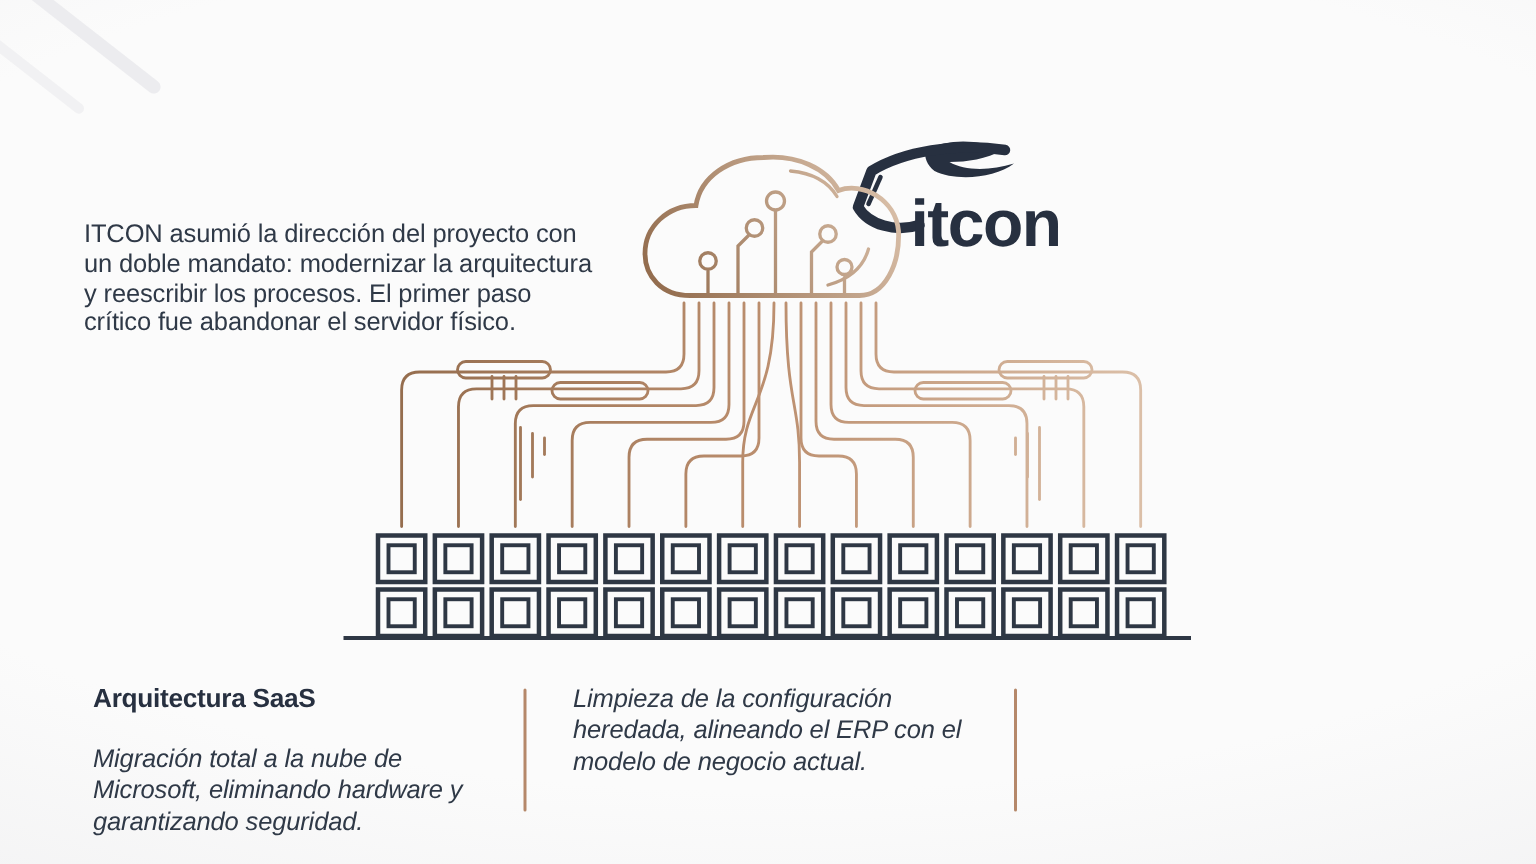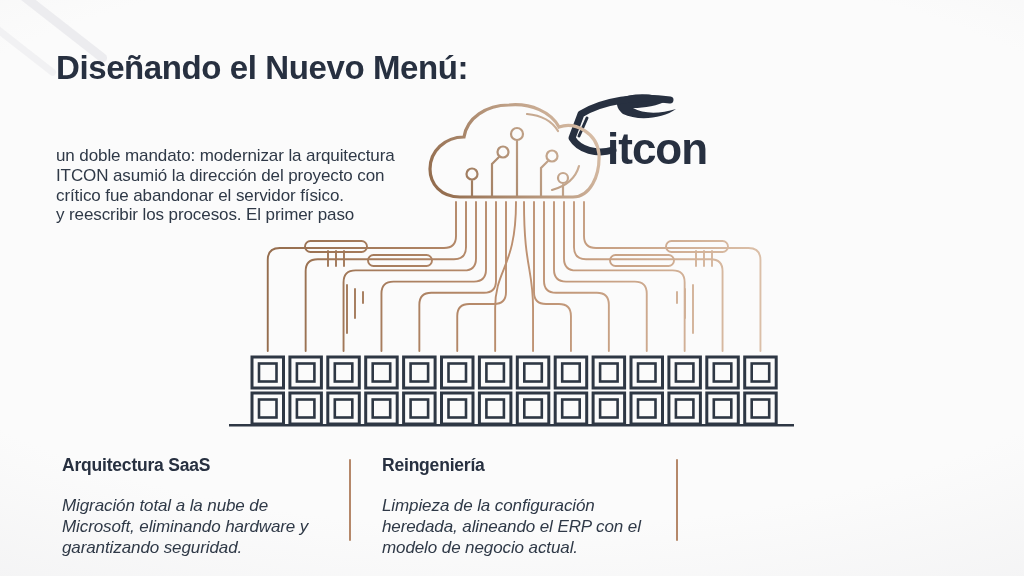--- a/index.html
+++ b/index.html
@@ -37,28 +37,27 @@
 </style>
 </head>
 <body>
 
 <div class="slide">
 
   <div class="watermark"></div>
   <div class="watermark w2"></div>
 
   <div class="title">
-    <div>Diseñando el Nuevo Menú:</div>
   </div>
 
   <div class="intro">
+    <div>ITCON asumió la dirección del proyecto con</div>
     <div>un doble mandato: modernizar la arquitectura</div>
-    <div>ITCON asumió la dirección del proyecto con</div>
+    <div>y reescribir los procesos. El primer paso</div>
     <div>crítico fue abandonar el servidor físico.</div>
-    <div>y reescribir los procesos. El primer paso</div>
   </div>
 
   <div class="logo">
     <svg width="180" height="90" viewBox="0 0 180 90">
       <path fill="#273040" d="M60,12 C76,4 96,5 112,12 C100,18 88,20 76,20 C86,26 103,26 119,21 C106,31 80,33 66,26 C61,22 59,17 60,12 Z"></path>
       <path fill="none" stroke="#273040" stroke-width="7" stroke-linecap="round" stroke-linejoin="round" d="M113,12 C80,7 45,13 24,26 L15,50 C22,62 40,67 56,62"></path>
       <path fill="none" stroke="#273040" stroke-width="3" stroke-linecap="round" d="M30,30 L22,48"></path>
       <text x="50" y="76" fill="#273040" font-family="Liberation Sans, sans-serif" font-size="44" font-weight="bold" letter-spacing="-1"><tspan>itcon</tspan></text>
     </svg>
   </div>
@@ -182,20 +181,19 @@
       </g>
       <line x1="229" y1="425.3" x2="794" y2="425.3" stroke="#2e3744" stroke-width="2.6"></line>
     </svg>
 
   <div class="footer-col col1">
     <h3>Arquitectura SaaS</h3>
     <p>Migración total a la nube de Microsoft, eliminando hardware y garantizando seguridad.</p>
   </div>
   <div class="vdivider d1"></div>
   <div class="footer-col col2">
-    <h3>Reingeniería</h3>
     <p>Limpieza de la configuración heredada, alineando el ERP con el modelo de negocio actual.</p>
   </div>
   <div class="vdivider d2"></div>
   <div class="footer-col col3">
   </div>
 
 </div>
 
 </body></html>

